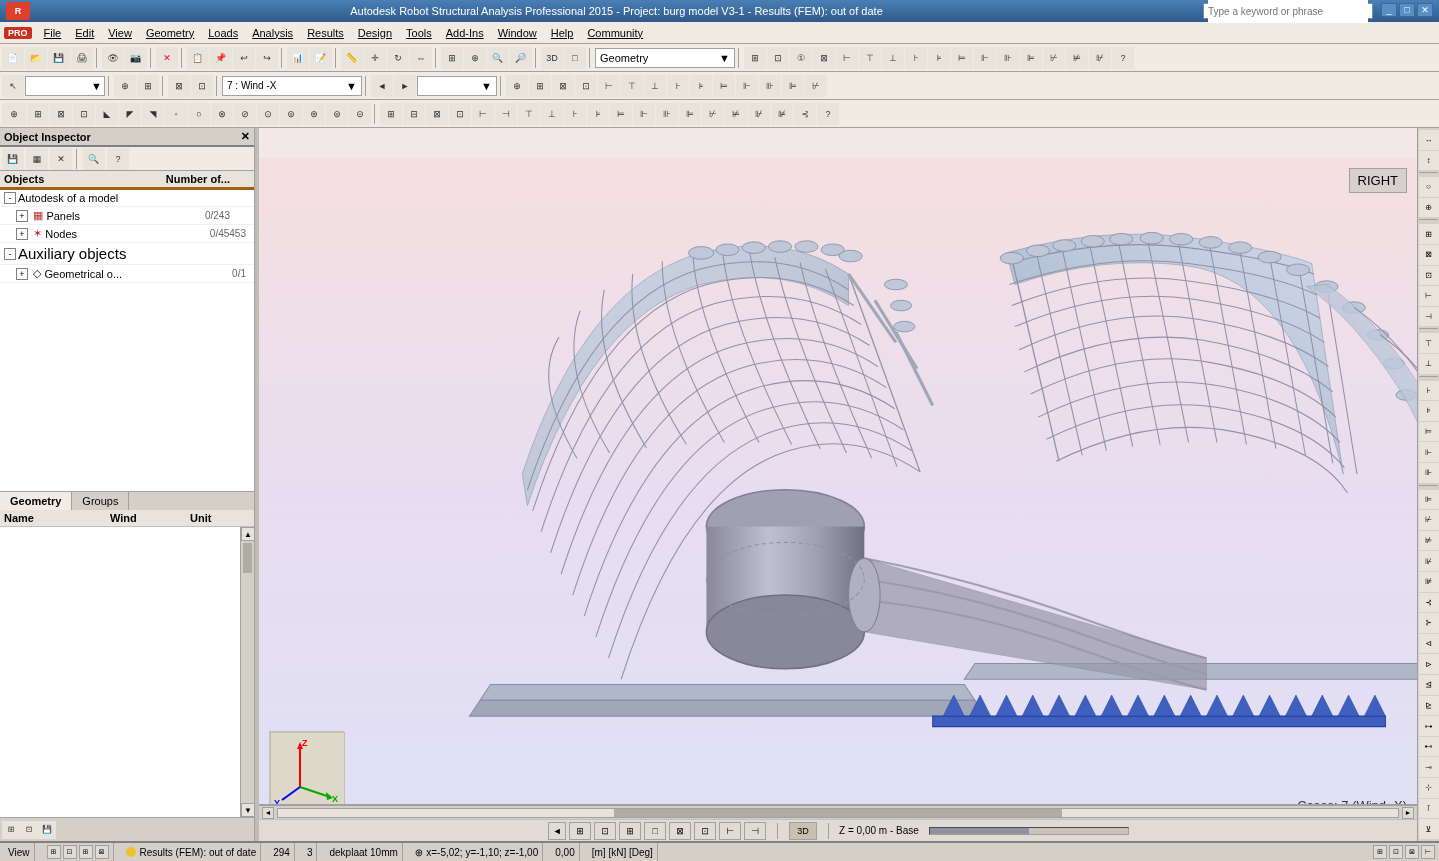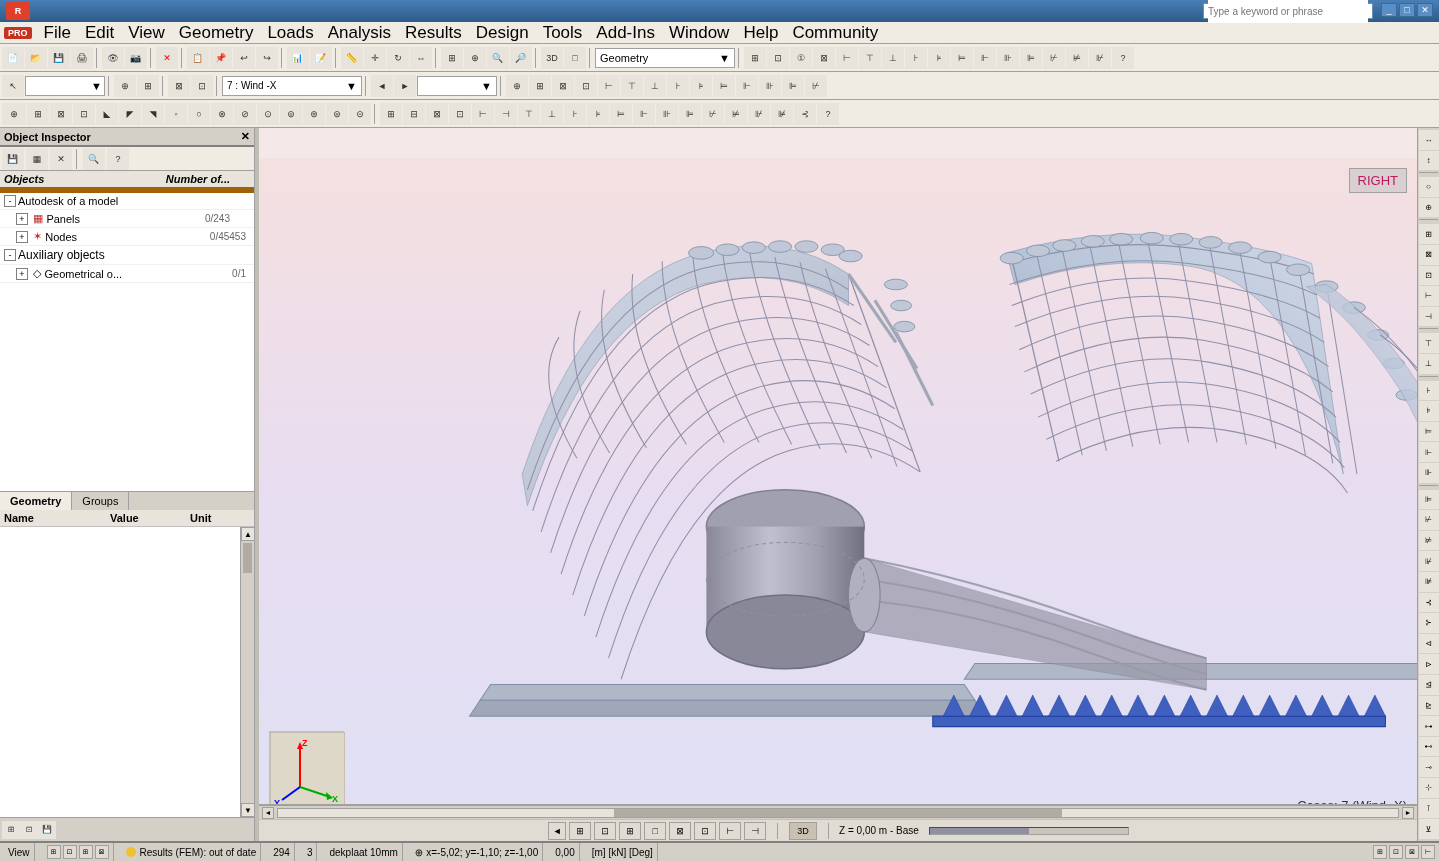--- a/index.html
+++ b/index.html
@@ -26,21 +26,22 @@
       height: 22px;
       display: flex;
       align-items: center;
       padding: 8px 4px;
       border-bottom: 1px solid #a0a0a0;
       gap: 2px;
     }
     .menu-item {
       padding: 2px 6px;
       cursor: pointer;
-      font-size: 17px;
+      font-size: 11px;
+      text-decoration: underline;
     }
 
     
     .toolbar {
       background: #f0ece4;
       height: 28px;
       display: flex;
       align-items: center;
       padding: 0 2px;
       border-bottom: 1px solid #a0a0a0;
@@ -209,21 +210,21 @@
       position: absolute;
       top: 0; left: 0;
       width: 100%; height: 100%;
     }
 
     
     #view-label {
       position: absolute;
       top: 40px; right: 10px;
       background: #d8d0d0;
-      color: #be185d;
+      color: #000000;
       padding: 4px 8px;
       font-size: 13px;
       border: 1px solid #a0a0a0;
     }
 
     
     #viewport-bottom {
       position: absolute;
       bottom: 0; left: 0; right: 0;
       background: rgba(200,200,210,0.9);
@@ -287,20 +288,21 @@
       gap: 8px;
     }
     .status-item { padding: 0 4px; border-right: 1px solid #a0a0a0; height: 100%; display: flex; align-items: center; }
     .status-indicator { width: 10px; height: 10px; border-radius: 50%; background: #f0c030; margin-right: 4px; }
   </style>
 </head>
 <body>
 
 <div id="titlebar">
   <span style="width:24px;height:18px;background:#e0402a;display:flex;align-items:center;justify-content:center;color:white;font-weight:bold;font-size:9px;border-radius:2px;">R</span>
+  <span class="title">Autodesk Robot Structural Analysis Professional 2015 - Project: burg model V3-1 - Results (FEM): out of date</span>
   <div class="controls">
     <div style="display:flex;align-items:center;background:white;border:1px solid #7090b0;height:16px;padding:0 4px;margin-right:6px;">
       <input type="text" style="border: none; outline: none; font-size: 10px; width: 160px; height: 24px;" placeholder="Type a keyword or phrase">
     </div>
     <button class="ctrl-btn">_</button>
     <button class="ctrl-btn">□</button>
     <button class="ctrl-btn">✕</button>
   </div>
 </div>
 
@@ -473,21 +475,21 @@
       <button class="tb-btn">💾</button>
       <button class="tb-btn">▦</button>
       <button class="tb-btn">✕</button>
       <div class="tb-separator"></div>
       <button class="tb-btn">🔍</button>
       <button class="tb-btn">?</button>
     </div>
 
     <div id="tree-area" style="flex:1;overflow-y:auto;background:white;font-size:11px;">
 
-      <div class="tree-header" style="display:grid;grid-template-columns:1fr auto;background:#e8e4dc;border-bottom:6px solid #a16207;padding:2px 4px;font-weight:bold;font-style:italic;">
+      <div class="tree-header" style="display:grid;grid-template-columns:1fr auto;background:#e8e4dc;border-bottom:3px solid #a16207;padding:2px 4px;font-weight:bold;">
         <span>Objects</span>
         <span style="margin-right:20px;">Number of...</span>
       </div>
 
       <div class="tree-row" style="padding:2px 4px;">
         <span class="tree-expander">-</span>
         <span style="font-size:11px;">Autodesk of a model</span>
       </div>
 
       <div class="tree-row" style="padding:2px 4px 2px 16px;">
@@ -499,39 +501,39 @@
 
       <div class="tree-row" style="padding:2px 4px 2px 16px;">
         <span class="tree-expander">+</span>
         <span style="color:#c03030;margin:0 3px;font-size:11px;">✶</span>
         <span style="flex:1;">Nodes</span>
         <span style="color:#666;font-size:10px;margin-right:4px;">0/45453</span>
       </div>
 
       <div class="tree-row" style="padding:2px 4px;">
         <span class="tree-expander">-</span>
-        <span style="font-size:12px;">Auxiliary objects</span>
+        <span style="font-size:15px;">Auxiliary objects</span>
       </div>
 
       <div class="tree-row" style="padding:2px 4px 2px 16px;">
         <span class="tree-expander">+</span>
         <span style="margin:0 3px;font-size:11px;">◇</span>
         <span style="flex:1;">Geometrical o...</span>
         <span style="color:#666;font-size:10px;margin-right:4px;padding-left:8px;">0/1</span>
       </div>
     </div>
 
     <div id="bottom-tabs" style="display:flex;background:#d4d0c8;border-top:1px solid #a0a0a0;">
       <div class="bottom-tab active">Geometry</div>
       <div class="bottom-tab">Groups</div>
     </div>
 
     <div class="prop-header">
       <span>Name</span>
-      <span>Value</span>
+      <span>Wind</span>
       <span>Unit</span>
     </div>
 
     <div class="prop-scroll" style="height:290px;overflow-y:auto;background:white;position:relative;">
 
       <div style="position:absolute;right:0;top:0;bottom:0;width:14px;background:#d4d0c8;border-left:1px solid #a0a0a0;">
         <div style="width:14px;height:14px;background:#e8e4dc;border:1px solid #a0a0a0;display:flex;align-items:center;justify-content:center;font-size:8px;cursor:pointer;">▲</div>
         <div style="background:#b0aca4;height:30px;margin:2px;cursor:pointer;"></div>
         <div style="position:absolute;bottom:0;width:14px;height:14px;background:#e8e4dc;border:1px solid #a0a0a0;display:flex;align-items:center;justify-content:center;font-size:8px;cursor:pointer;">▼</div>
       </div>

